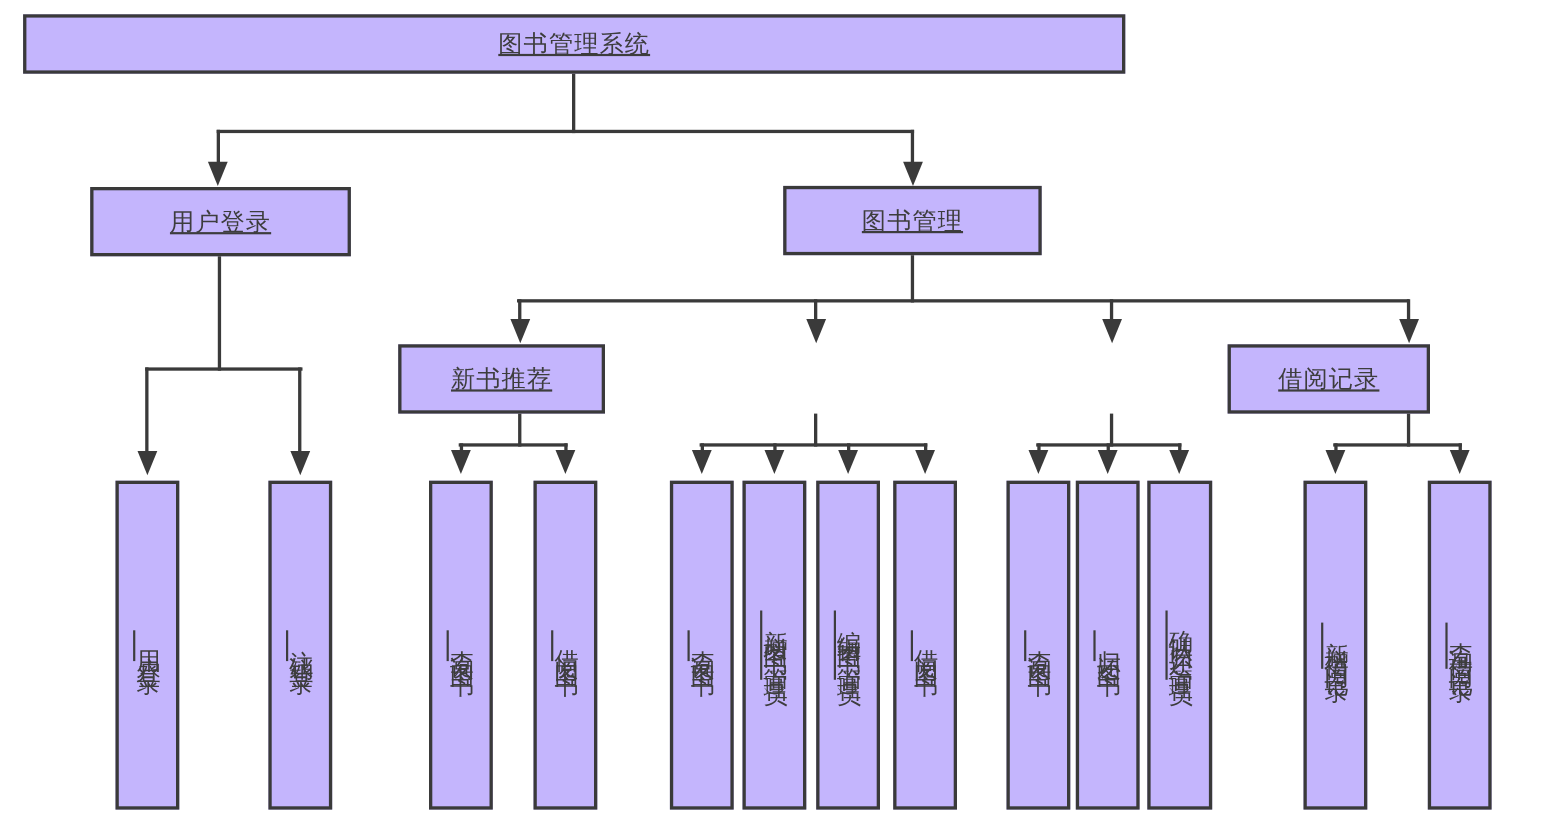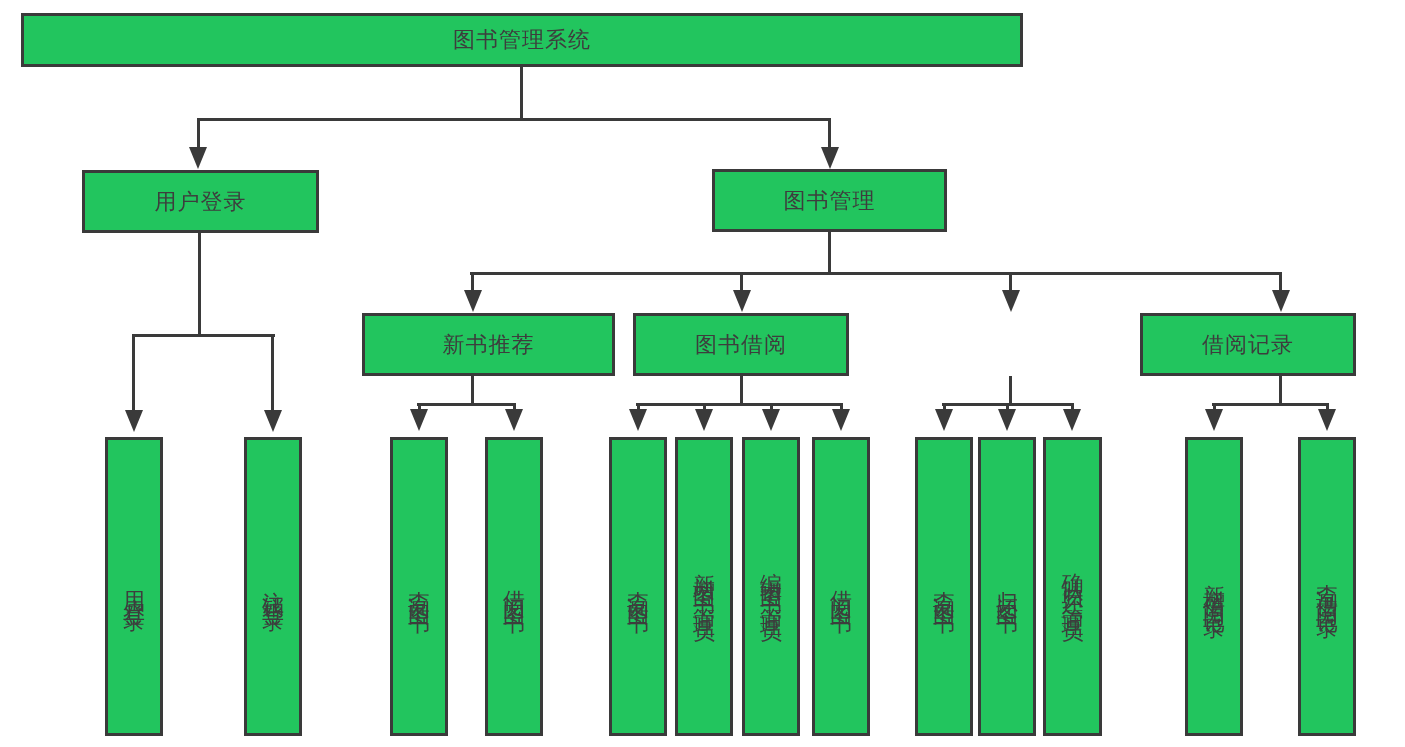--- a/index.html
+++ b/index.html
@@ -13,26 +13,27 @@
     position:relative;
     width:1405px;height:747px;
     background:var(--bg);
     overflow:hidden;
     font-family:"DejaVu Sans","Liberation Sans",sans-serif;
   }
   .box{
     position:absolute;
     box-sizing:border-box;
     border:3px solid var(--line);
-    background:#22c55e;
+    background:#c4b5fd;
     display:flex;
     align-items:center;
     justify-content:center;
     color:var(--text);
     font-size:22px;
+    text-decoration:underline;
   }
   .hbox{letter-spacing:1px;}
   .vbox{
     writing-mode:vertical-rl;
     text-orientation:mixed;
     letter-spacing:7px;
     font-size:22px;
   }
   .hline{position:absolute;height:3px;background:var(--line);}
   .vline{position:absolute;width:3px;background:var(--line);}
@@ -62,30 +63,27 @@
   </div>
 
   <div class="box hbox" style="left:82px;top:170px;width:237px;height:63px">
     <span>用户登录</span>
   </div>
 
   <div class="box hbox" style="left:712px;top:169px;width:235px;height:63px">
     <span>图书管理</span>
   </div>
 
-  <div class="box hbox" style="left:362px;top:313px;width:253px;height:63px">
+  <div class="box hbox" style="left:362px;top:313px;width:188px;height:63px">
     <span>新书推荐</span>
   </div>
 
-  <div class="box hbox" style="left:633px;top:313px;width:216px;height:63px">
-    <span>图书借阅</span>
-  </div>
 
 
-  <div class="box hbox" style="left:1140px;top:313px;width:216px;height:63px">
+  <div class="box hbox" style="left:1116px;top:313px;width:184px;height:63px">
     <span>借阅记录</span>
   </div>
 
   <div class="box vbox" style="left:105px;top:437px;width:58px;height:299px">
     <span>用户登录</span>
   </div>
   <div class="box vbox" style="left:244px;top:437px;width:58px;height:299px">
     <span>注销登录</span>
   </div>
 

